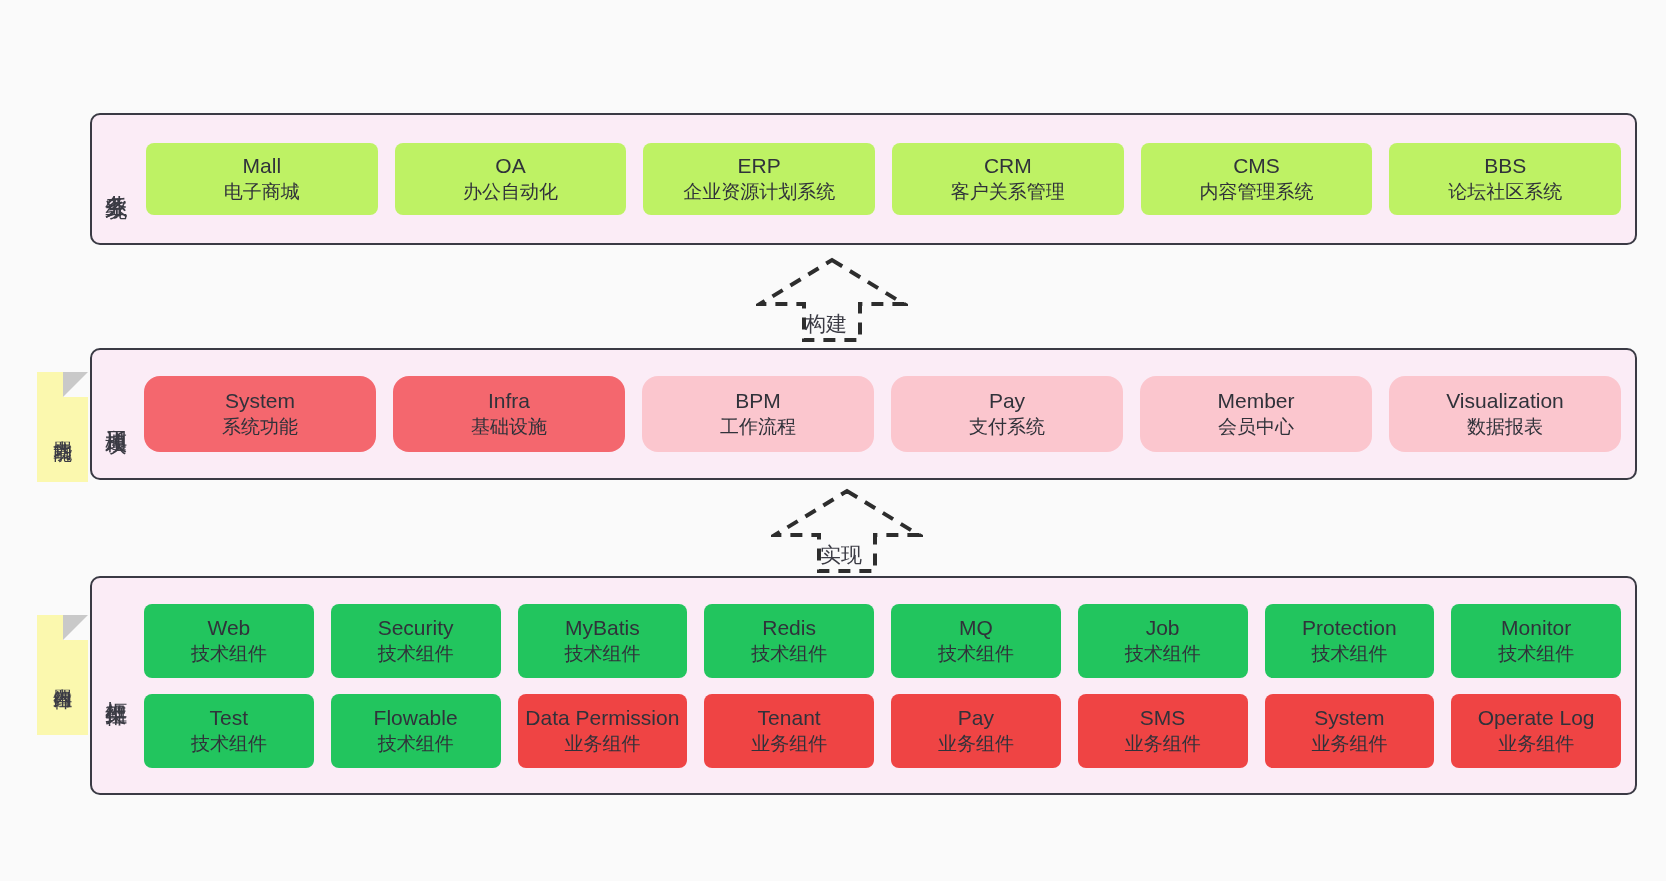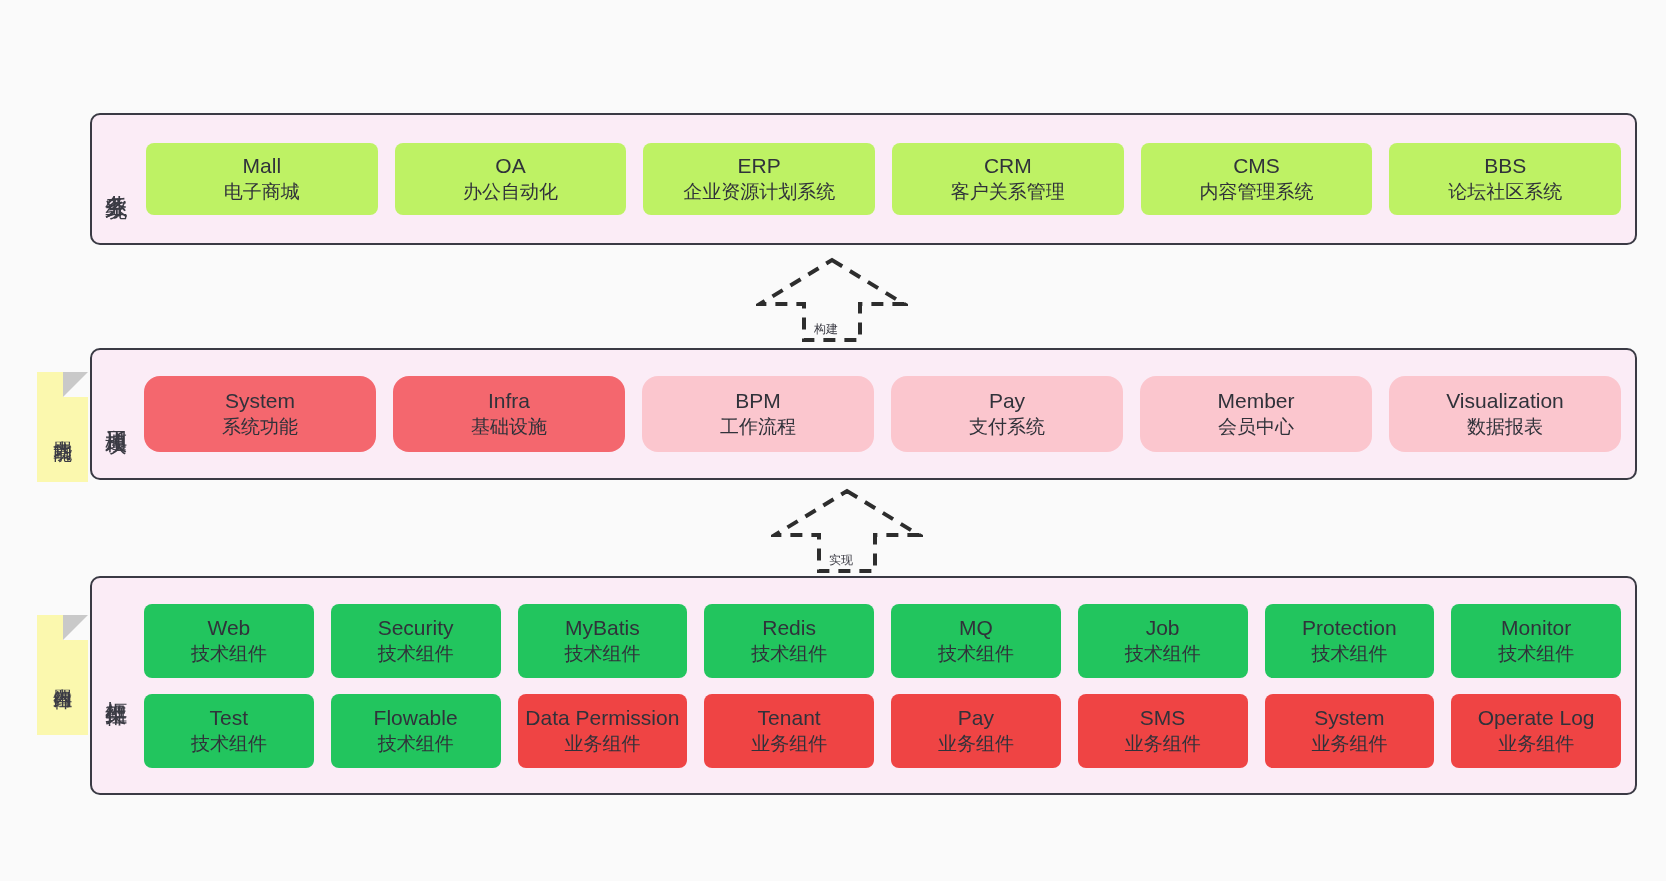--- a/index.html
+++ b/index.html
@@ -127,21 +127,21 @@
     width: 152px;
     height: 88px;
   }
   .arrow svg { display: block; width: 100%; height: 100%; }
   .arrow .arrow-label {
     position: absolute;
     left: 0;
     right: 12px;
     bottom: 6px;
     text-align: center;
-    font-size: 12px;
+    font-size: 21px;
     color: #3b3b44;
     pointer-events: none;
     user-select: none;
   }
   #arrow-build     { left: 756px; top: 256px; }
   #arrow-implement { left: 771px; top: 487px; }
 </style>
 </head>
 <body>
 

